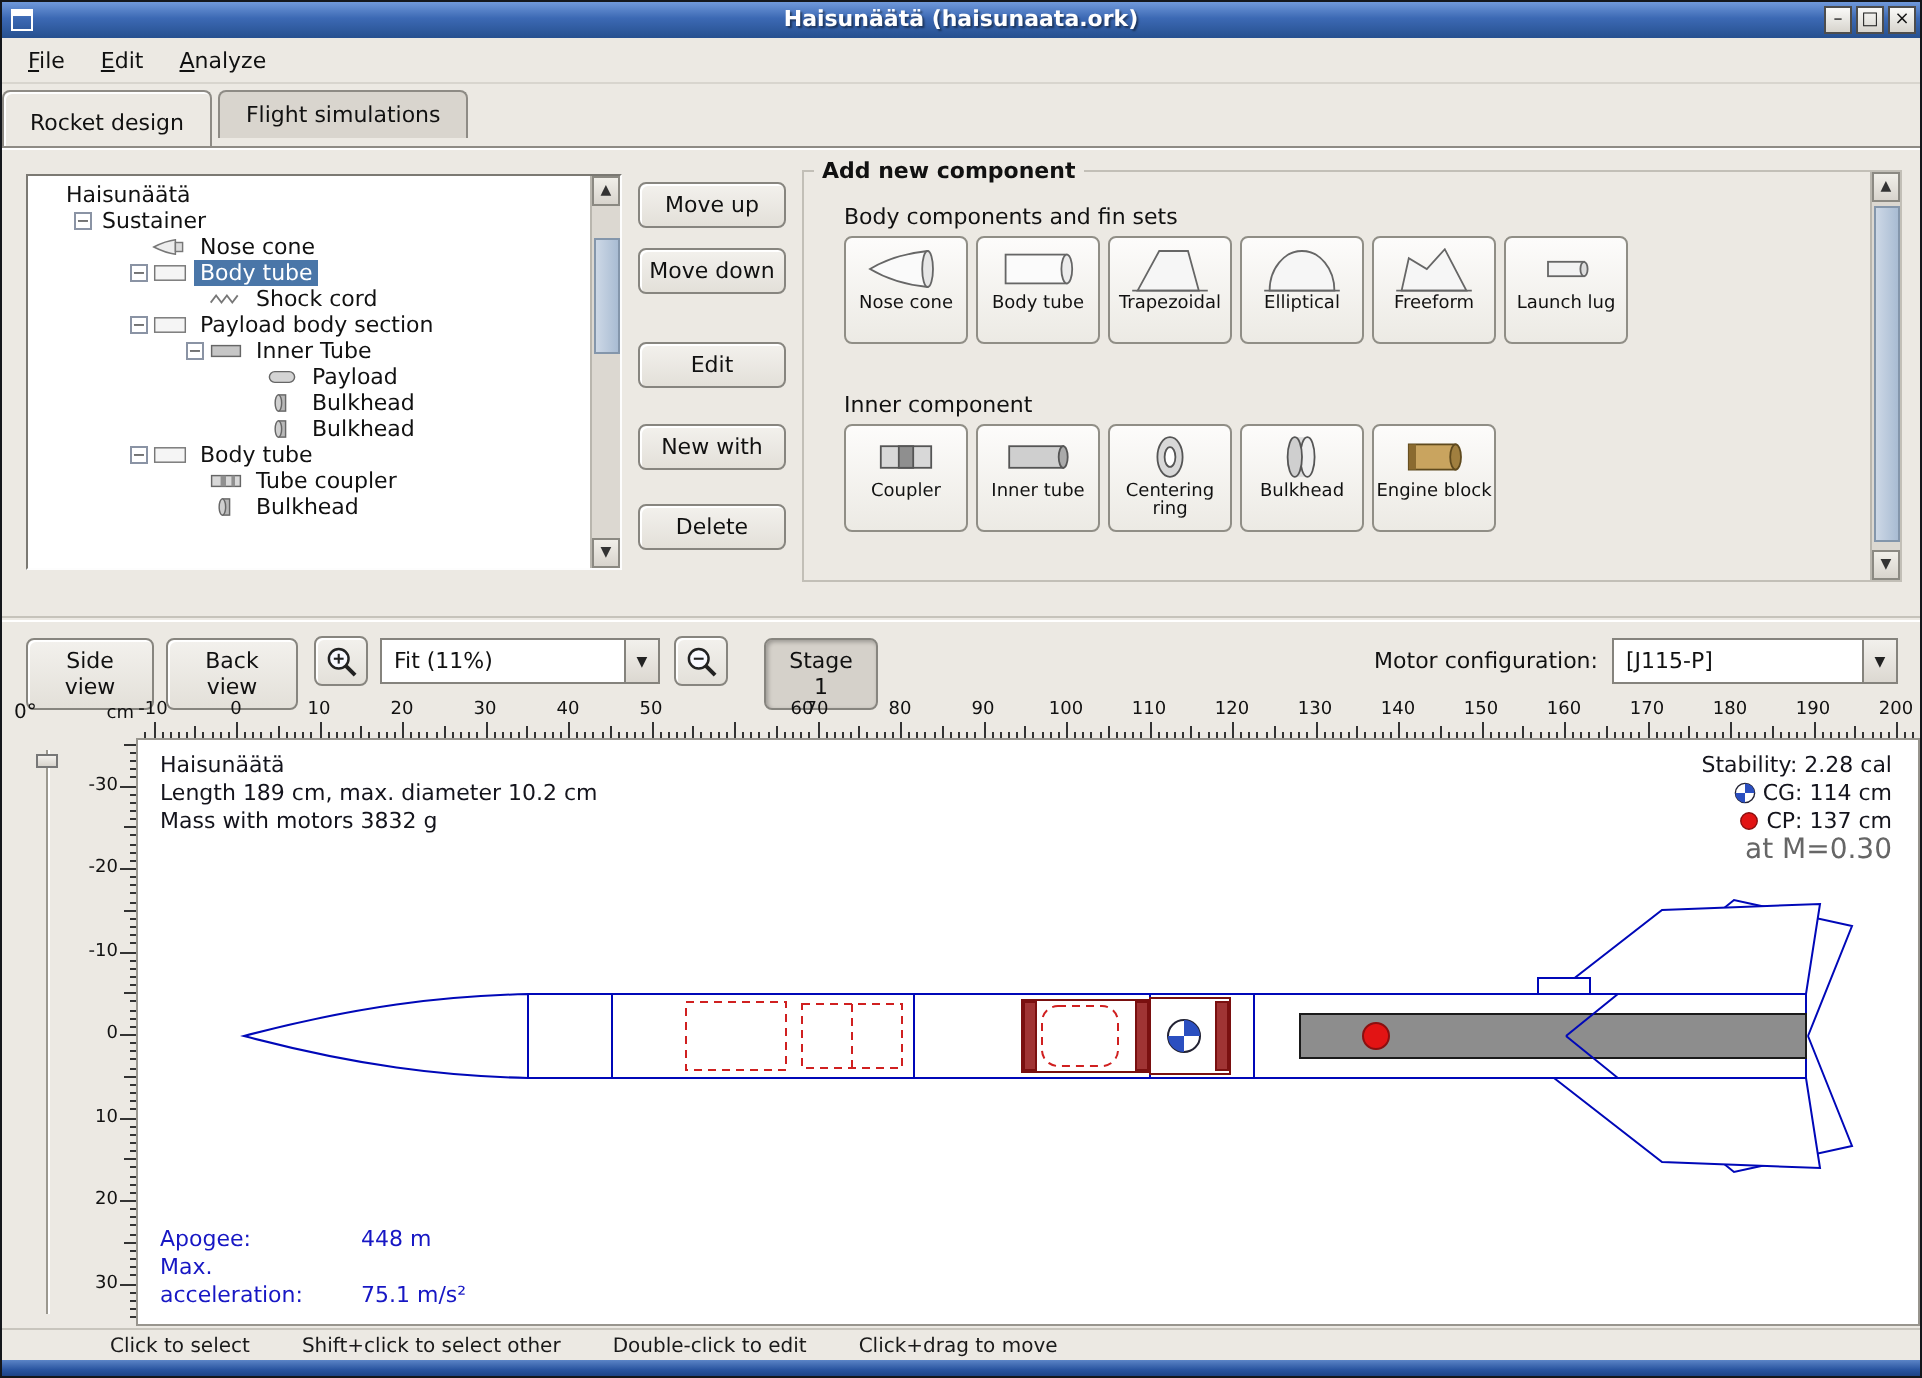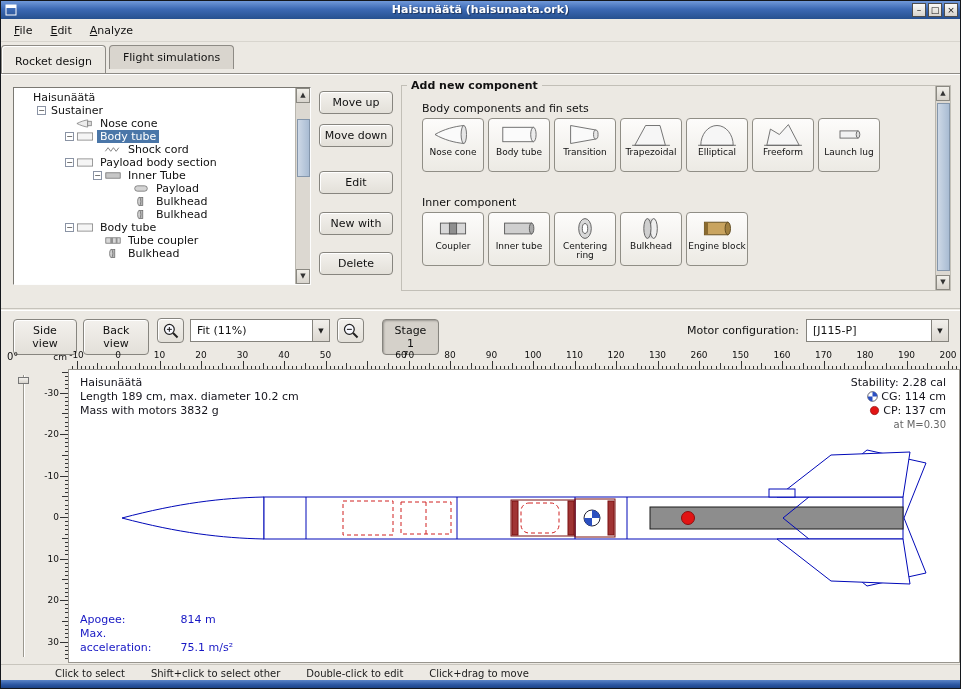--- a/index.html
+++ b/index.html
@@ -105,21 +105,21 @@
   .vruler{position:absolute;left:40px;top:368px;width:27px;height:294px;overflow:hidden}
   .tick-h{position:absolute;bottom:0;width:1px;background:#333}
   .tick-v{position:absolute;right:0;height:1px;background:#333}
   .rlab-h{position:absolute;top:1px;font-size:9px;transform:translateX(-50%)}
   .rlab-v{position:absolute;right:9px;font-size:9px;transform:translateY(-50%)}
   .canvas-wrap{position:absolute;left:67px;top:368px;width:892px;height:294px;background:#fff;
                border:1px solid #98958e}
   .rocket-svg{position:absolute;left:0;top:0}
   .fig-info{position:absolute;left:11px;top:6px;line-height:14px;color:#14141c}
   .fig-right{position:absolute;right:13px;top:6px;text-align:right;line-height:14px;color:#14141c}
-  .fig-right .sub{font-size:10px;color:#666}
+  .fig-right .sub{font-size:14px;color:#666}
   .legend-icon{display:inline-block;width:11px;height:11px;vertical-align:-2px;margin-right:3px}
   .fig-stats{position:absolute;left:11px;top:243px;line-height:14px;color:#1717c4}
   .fig-stats .lab{display:inline-block;width:97px}
 
   
   .statusbar{position:absolute;left:0;top:663px;right:0;height:18px;border-top:1px solid #c8c5bd;
              display:flex;gap:26px;align-items:center;padding-left:54px;font-size:10px;color:#1a1a1a}
   .bottom-strip{position:absolute;left:0;bottom:0;right:0;height:8px;
                 background:linear-gradient(180deg,#5b84c6,#2a55a0 60%,#1d4386)}
 </style>
@@ -409,26 +409,20 @@
             <span class="c-label">Nose cone</span>
           </button>
 
           <button class="comp-btn">
             <svg class="c-icon">
               <use href="#sym-c-bodytube"></use>
             </svg>
             <span class="c-label">Body tube</span>
           </button>
 
-          <button class="comp-btn">
-            <svg class="c-icon">
-              <use href="#sym-c-transition"></use>
-            </svg>
-            <span class="c-label">Transition</span>
-          </button>
 
           <button class="comp-btn">
             <svg class="c-icon">
               <use href="#sym-c-trapezoidal"></use>
             </svg>
             <span class="c-label">Trapezoidal</span>
           </button>
 
           <button class="comp-btn">
             <svg class="c-icon">
@@ -751,21 +745,21 @@
       <div class="rlab-h" style="left: 216px;">40</div>
       <div class="rlab-h" style="left: 257.5px;">50</div>
       <div class="rlab-h" style="left: 313px; margin-left: 20px;">60</div>
       <div class="rlab-h" style="left: 340.5px;">70</div>
       <div class="rlab-h" style="left: 382px;">80</div>
       <div class="rlab-h" style="left: 423.5px;">90</div>
       <div class="rlab-h" style="left: 465px;">100</div>
       <div class="rlab-h" style="left: 506.5px;">110</div>
       <div class="rlab-h" style="left: 548px;">120</div>
       <div class="rlab-h" style="left: 589.5px;">130</div>
-      <div class="rlab-h" style="left: 631px;">260</div>
+      <div class="rlab-h" style="left: 631px;">140</div>
       <div class="rlab-h" style="left: 672.5px;">150</div>
       <div class="rlab-h" style="left: 714px;">160</div>
       <div class="rlab-h" style="left: 755.5px;">170</div>
       <div class="rlab-h" style="left: 797px;">180</div>
       <div class="rlab-h" style="left: 838.5px;">190</div>
       <div class="rlab-h" style="left: 880px;">200</div>
     </div>
   <div class="vruler" id="vruler">
       <div class="tick-v" style="top: 2.75px; width: 6px;"></div>
       <div class="tick-v" style="top: 6.9px; width: 3px;"></div>
@@ -908,21 +902,21 @@
           </svg><span>CP:</span>
         <span>137 cm</span>
       </div>
       <div class="sub">at M=0.30</div>
     </div>
 
     <div class="fig-stats">
 
         <div class="stat-row">
           <span class="lab">Apogee:</span>
-          <span class="val">814 m</span>
+          <span class="val">448 m</span>
         </div>
 
 
         <div class="stat-row">
           <span class="lab">Max. acceleration:</span>
           <span class="val">75.1 m/s²</span>
         </div>
       </div>
   </div>
 

